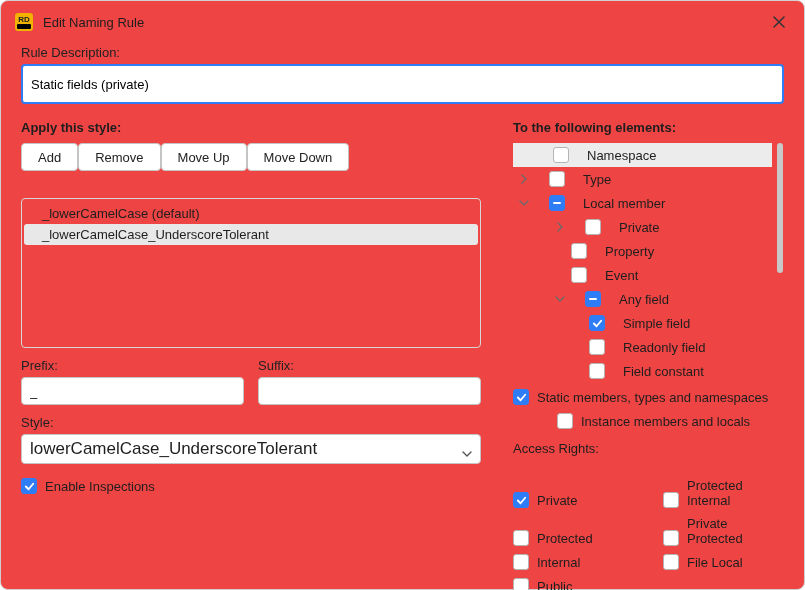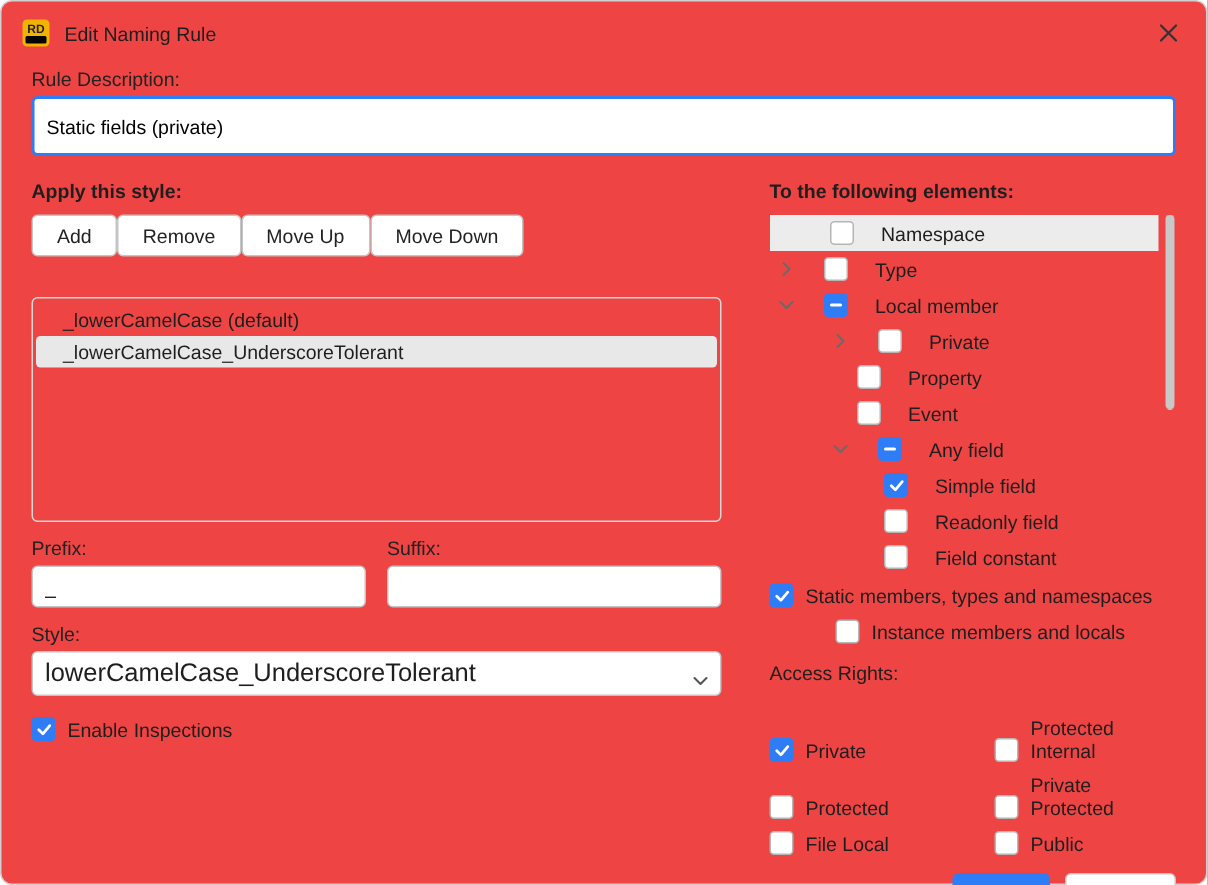--- a/index.html
+++ b/index.html
@@ -372,20 +372,24 @@
           <div class="checkbox">
             <span class="cb"></span>
             <span>Protected</span>
           </div>
           <div class="checkbox">
             <span class="cb"></span>
             <span>Private Protected</span>
           </div>
           <div class="checkbox">
             <span class="cb"></span>
+            <span>Internal</span>
+          </div>
+          <div class="checkbox">
+            <span class="cb"></span>
             <span>File Local</span>
           </div>
           <div class="checkbox">
             <span class="cb"></span>
             <span>Public</span>
           </div>
         </div>
       </div>
     </div>
   </div>

